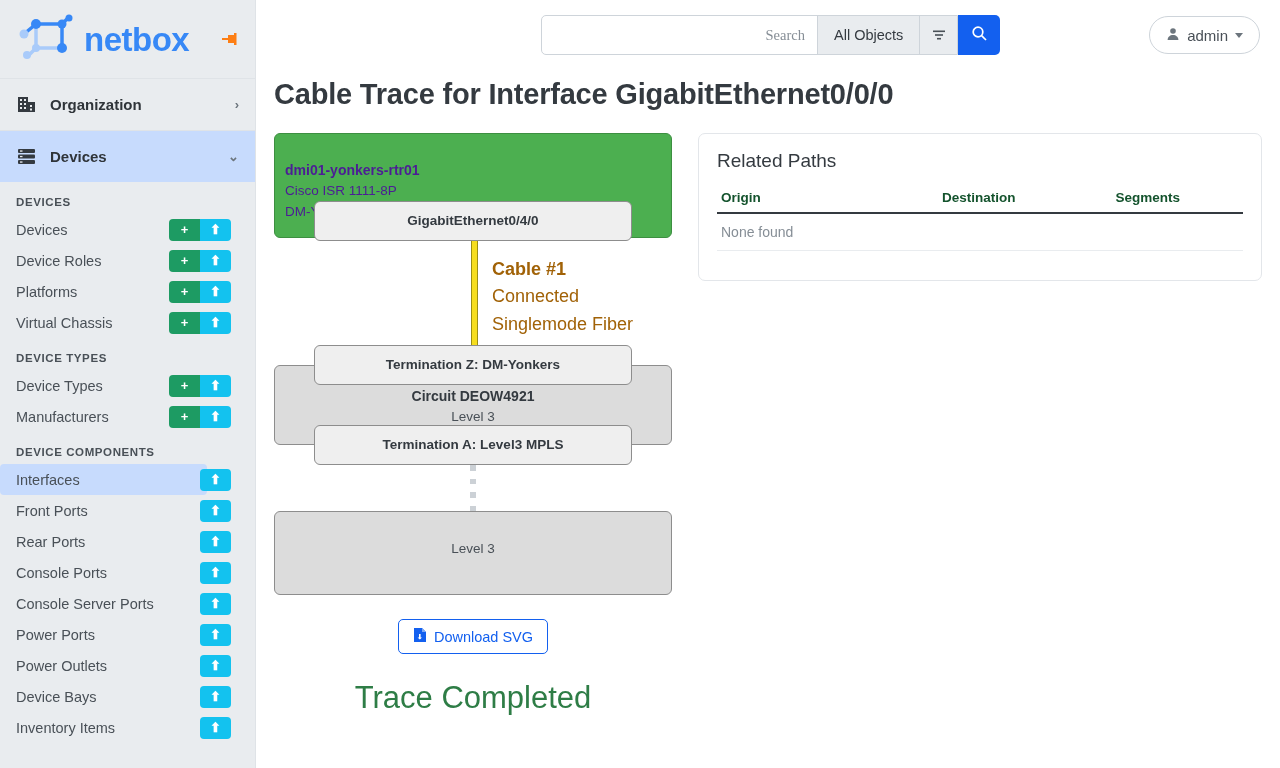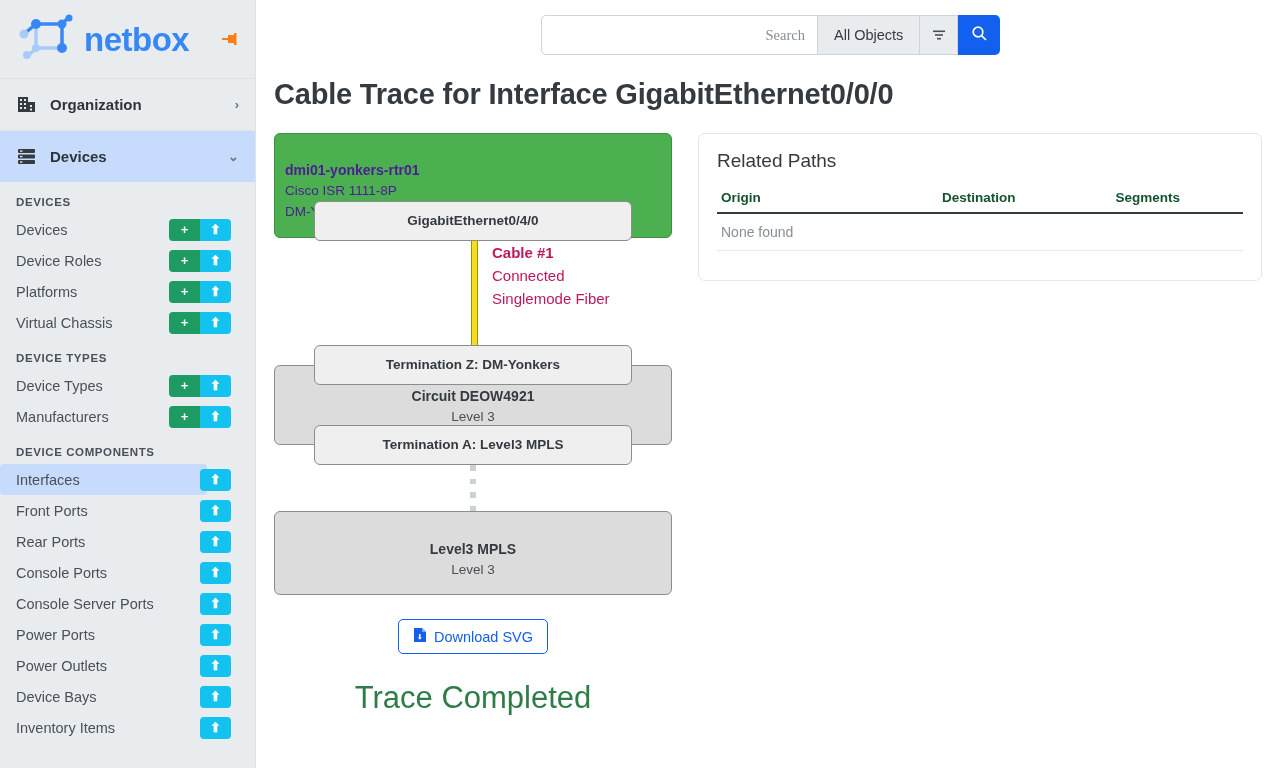--- a/index.html
+++ b/index.html
@@ -128,21 +128,21 @@
     height: 40px; line-height: 38px;
     width: 318px; margin: 0 auto;
   }
   .term-over-device { margin-top: -37px; position: relative; z-index: 3; }
 
   .cable-seg { position: relative; height: 104px; }
   .cable-line {
     position: absolute; left: 197px; top: 0; width: 7px; height: 104px;
     background: #f6dd1e; border-left: 1px solid #9a8d14; border-right: 1px solid #9a8d14;
   }
-  .cable-info { position: absolute; left: 218px; top: 1px; font-size: 15px; line-height: 1.52; color: #be185d; }
+  .cable-info { position: absolute; left: 218px; top: 15px; font-size: 18px; line-height: 1.52; color: #a16207; }
   .cable-info .ci-title { font-weight: 700; }
 
   .circuit-wrap { position: relative; }
   .circuit-box {
     background: #dcdcdc; border: 1px solid #8d8d8d; border-radius: 6px;
     width: 398px; height: 80px; text-align: center;
     padding-top: 20px;
   }
   .circuit-box .cb-name { font-size: 14px; font-weight: 700; color: #343a40; line-height: 1.5; }
   .circuit-box .cb-sub { font-size: 13.5px; color: #495057; line-height: 1.55; }
@@ -396,20 +396,30 @@
         </div>
         <div class="search-btn">
           <span>
             <svg width="17" height="17" viewBox="0 0 17 17">
               <circle cx="7" cy="7" r="4.8" fill="none" stroke="#fff" stroke-width="1.7"></circle>
               <line x1="10.6" y1="10.6" x2="15" y2="15" stroke="#fff" stroke-width="1.7"></line>
             </svg>
           </span>
         </div>
       </div>
+      <div class="user-btn">
+        <span>
+          <svg width="14" height="14" viewBox="0 0 14 14">
+            <circle cx="7" cy="4" r="2.8" fill="#6c757d"></circle>
+            <path d="M1.6 13c0-3 2.4-5 5.4-5s5.4 2 5.4 5z" fill="#6c757d"></path>
+          </svg>
+        </span>
+        <span>admin</span>
+        <span class="caret"></span>
+      </div>
     </div>
 
     <div class="page-title">Cable Trace for Interface GigabitEthernet0/0/0</div>
 
     <div class="content">
 
       <div class="trace-col">
         <div class="trace">
 
           <div class="node-device">
@@ -439,21 +449,20 @@
           </div>
 
           <div class="dots-seg">
             <span class="dot"></span>
             <span class="dot"></span>
             <span class="dot"></span>
             <span class="dot"></span>
           </div>
 
           <div class="node-provider">
-            <div class="np-name">Level3 MPLS</div>
             <div class="np-sub">Level 3</div>
           </div>
         </div>
 
         <div class="dl-row">
           <div class="dl-btn">
             <span>
               <svg width="14" height="16" viewBox="0 0 14 16">
                 <path d="M1 1h8l4 4v10H1z" fill="#1360ef"></path>
                 <path d="M9 1v4h4z" fill="#7fa9f5"></path>

